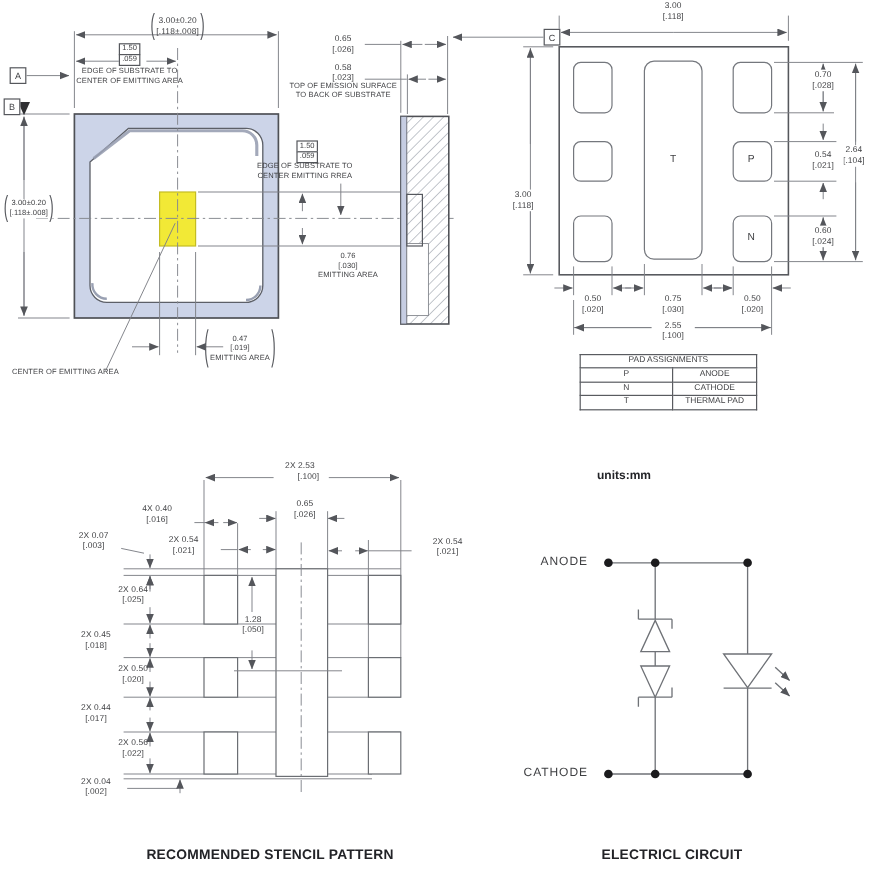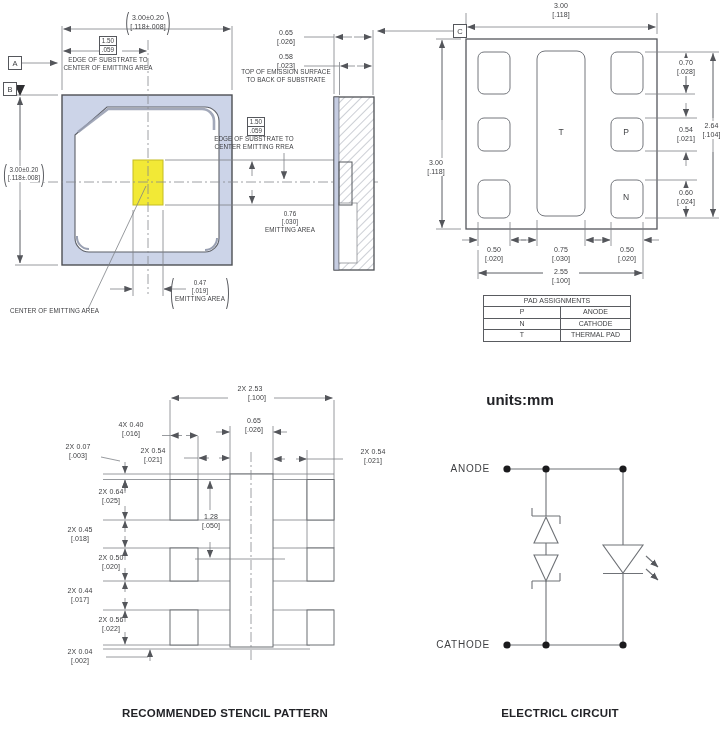--- a/index.html
+++ b/index.html
@@ -19,21 +19,21 @@
   .boxwrap{position:absolute;display:flex;flex-direction:column;align-items:center;}
   .box{display:block;border:1px solid #55575c;background:#fff;font-size:6.3px;line-height:8px;
        padding:0 2px;color:#3e3f42;white-space:nowrap;}
   .box+.box{margin-top:-1px;}
   .datum{position:absolute;width:12px;height:12px;border:1px solid #55575c;background:#fff;
          display:flex;align-items:center;justify-content:center;font-size:7.5px;color:#3e3f42;}
   .tbl{position:absolute;border-collapse:collapse;font-size:7px;color:#3e3f42;background:#fff;}
   .tbl td{border:1px solid #595b60;text-align:center;padding:1px 2px;line-height:1.2;}
   .cap{position:absolute;font-weight:bold;font-size:11.5px;color:#222327;text-align:center;
        letter-spacing:.2px;white-space:nowrap;}
-  .units{position:absolute;font-weight:bold;font-size:15px;color:#222327;text-align:center;}
+  .units{position:absolute;font-weight:bold;font-size:10px;color:#222327;text-align:center;}
   .cktlbl{position:absolute;font-size:10px;color:#3e3f42;letter-spacing:.8px;text-align:right;
           white-space:nowrap;}
   .padlbl{position:absolute;font-size:8.5px;color:#3e3f42;text-align:center;}
 </style>
 </head>
 <body>
 
 <div id="stage">
 
 <svg width="727" height="731" viewBox="0 0 727 731">

